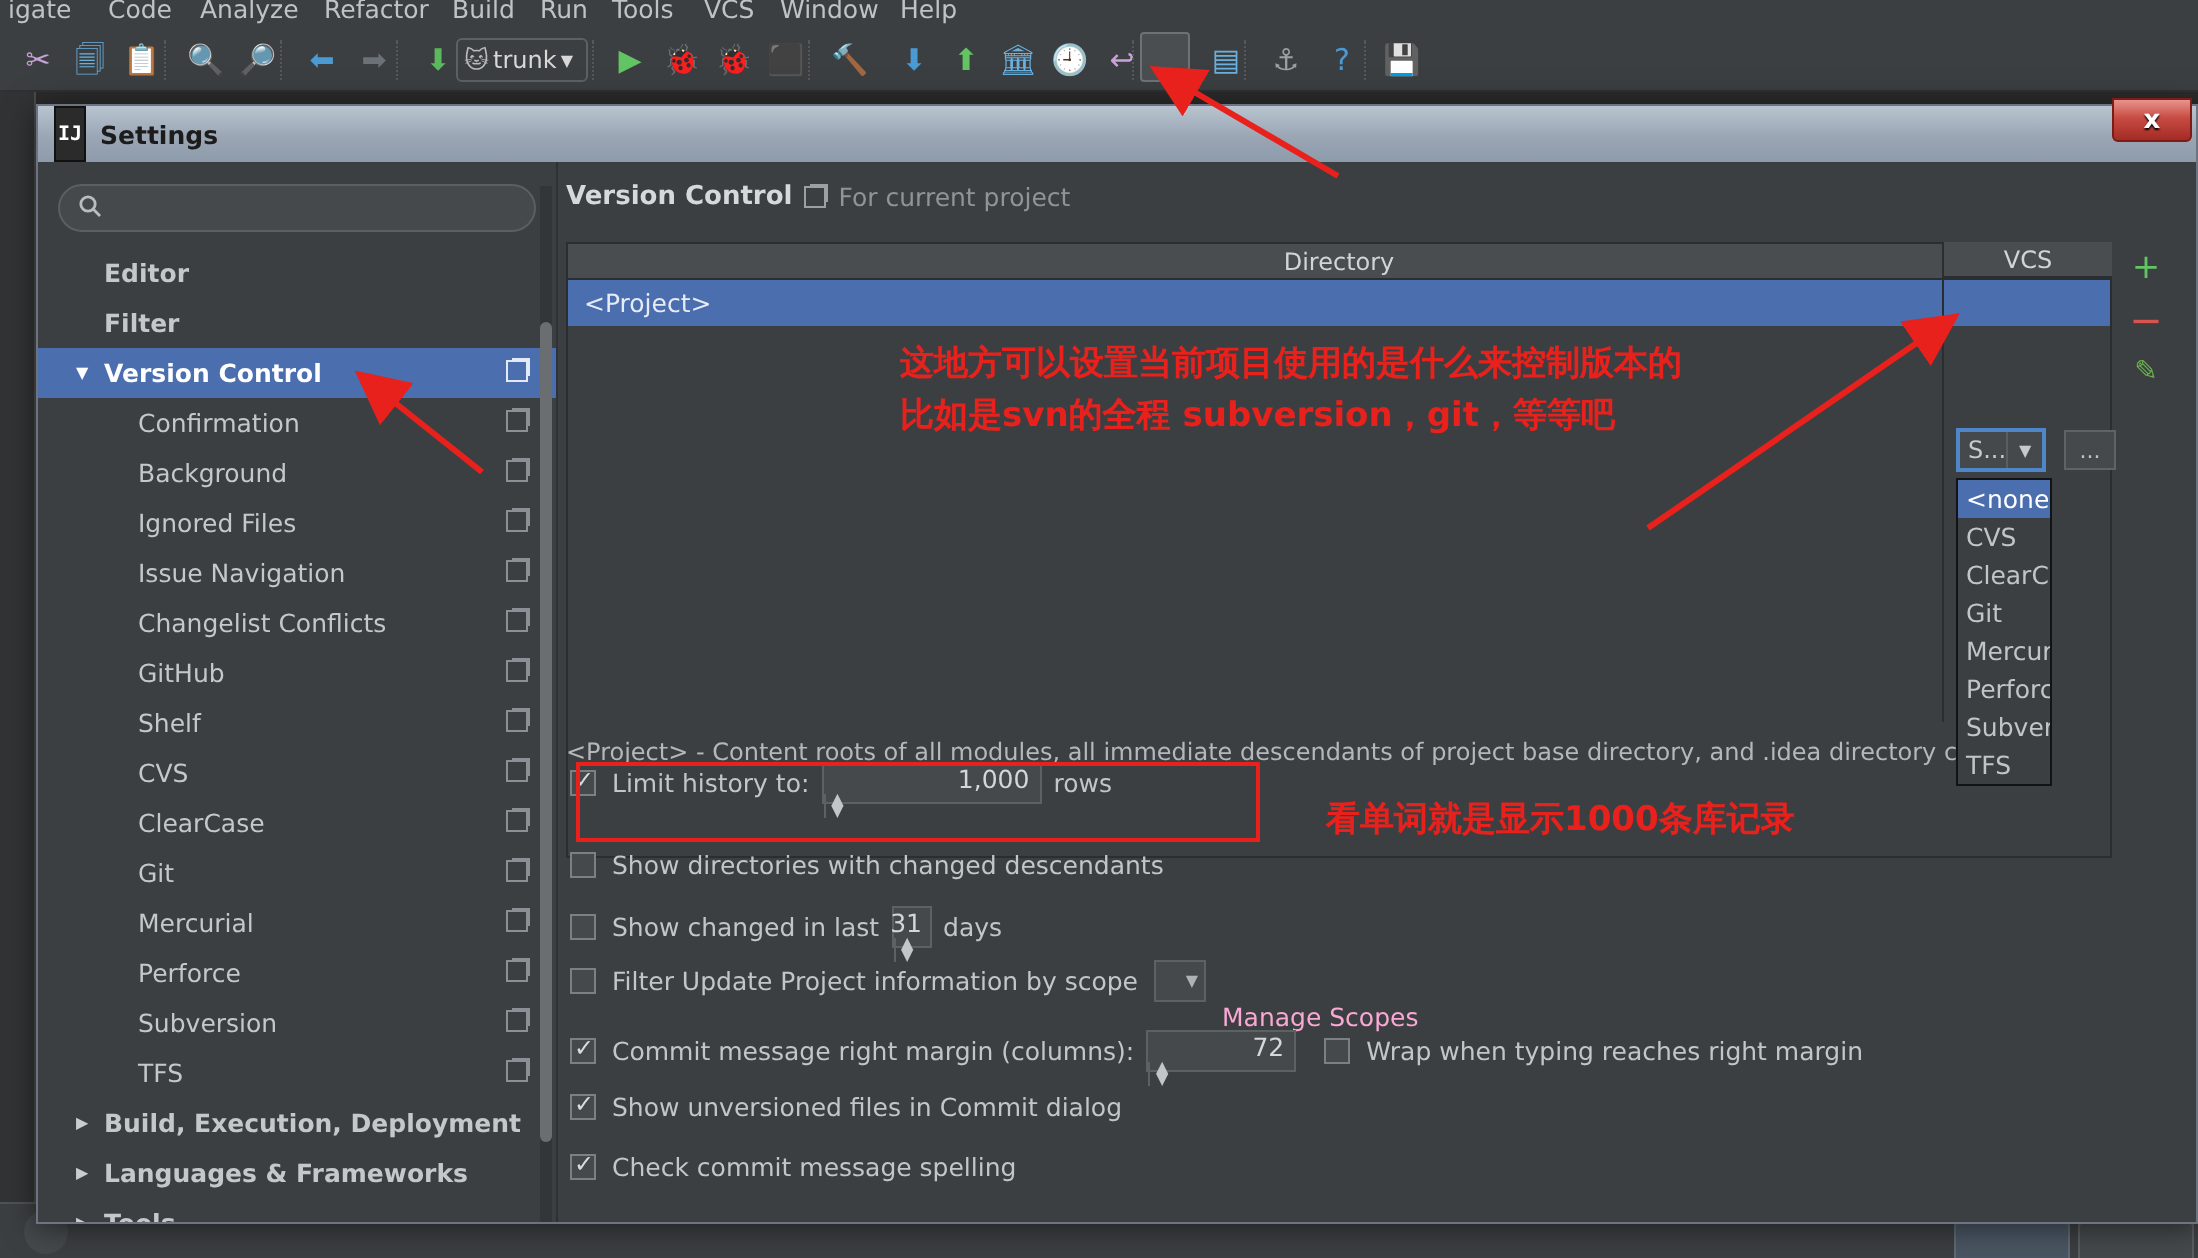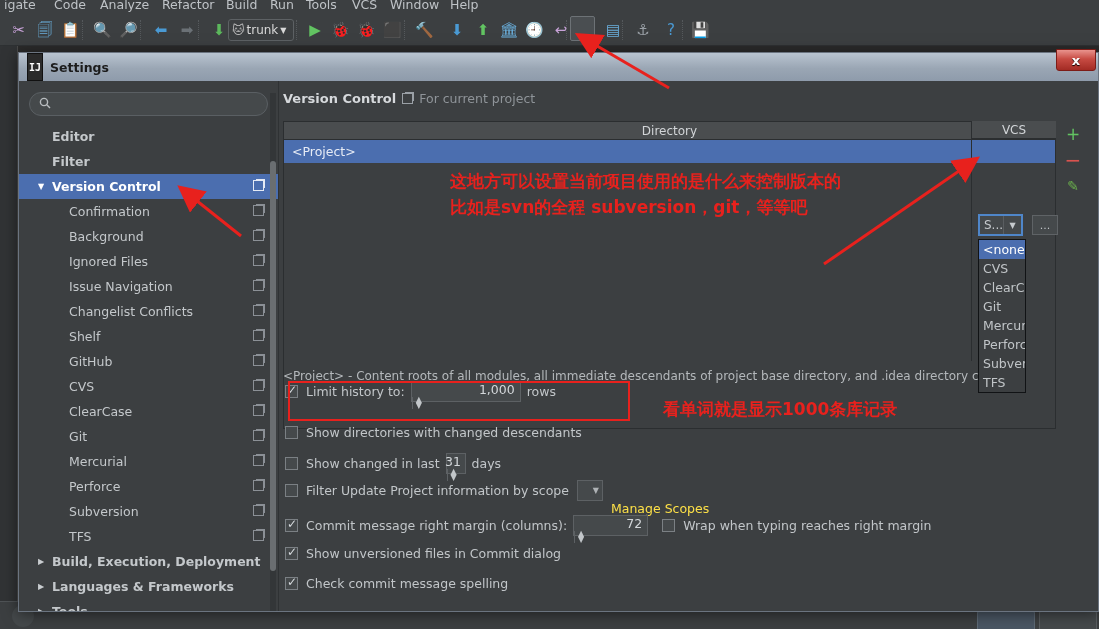--- a/index.html
+++ b/index.html
@@ -256,21 +256,21 @@
   .spin .arrows {
     width:13px; border-left:1px solid #5d6164;
     display:flex;flex-direction:column;align-items:center;justify-content:center;
     line-height:6px; font-size:8px; color:#c2c6c9;
   }
   .scope-combo {
     width:26px;height:21px;border:1px solid #5d6164;background:#45494b;
     margin:0 8px; display:flex;align-items:center;justify-content:flex-end;
     padding-right:3px; font-size:8px; color:#aeb2b5;
   }
-  .link { color:#fde047; font-size:12.5px;margin-top:36px; }
+  .link { color:#f9a8d4; font-size:12.5px;margin-top:36px; }
 
   
   .ann-text {
     position:absolute; color:#e8211d; font-weight:bold;
     font-family:"DejaVu Sans", sans-serif; white-space:pre; z-index:60;
   }
   .ann-box {
     position:absolute; border:2px solid #e8211d; z-index:60;
   }
   svg#arrows { position:absolute; inset:0; width:1099px;height:629px; z-index:70; pointer-events:none; }
@@ -408,25 +408,25 @@
           </div>
           <div class="tree-row">
             <span style="padding-left: 28px;">Issue Navigation</span>
             <span class="copy-ic"></span>
           </div>
           <div class="tree-row">
             <span style="padding-left: 28px;">Changelist Conflicts</span>
             <span class="copy-ic"></span>
           </div>
           <div class="tree-row">
+            <span style="padding-left: 28px;">GitHub</span>
+            <span class="copy-ic"></span>
+          </div>
+          <div class="tree-row">
             <span style="padding-left: 28px;">Shelf</span>
-            <span class="copy-ic"></span>
-          </div>
-          <div class="tree-row">
-            <span style="padding-left: 28px;">GitHub</span>
             <span class="copy-ic"></span>
           </div>
           <div class="tree-row">
             <span style="padding-left: 28px;">CVS</span>
             <span class="copy-ic"></span>
           </div>
           <div class="tree-row">
             <span style="padding-left: 28px;">ClearCase</span>
             <span class="copy-ic"></span>
           </div>

